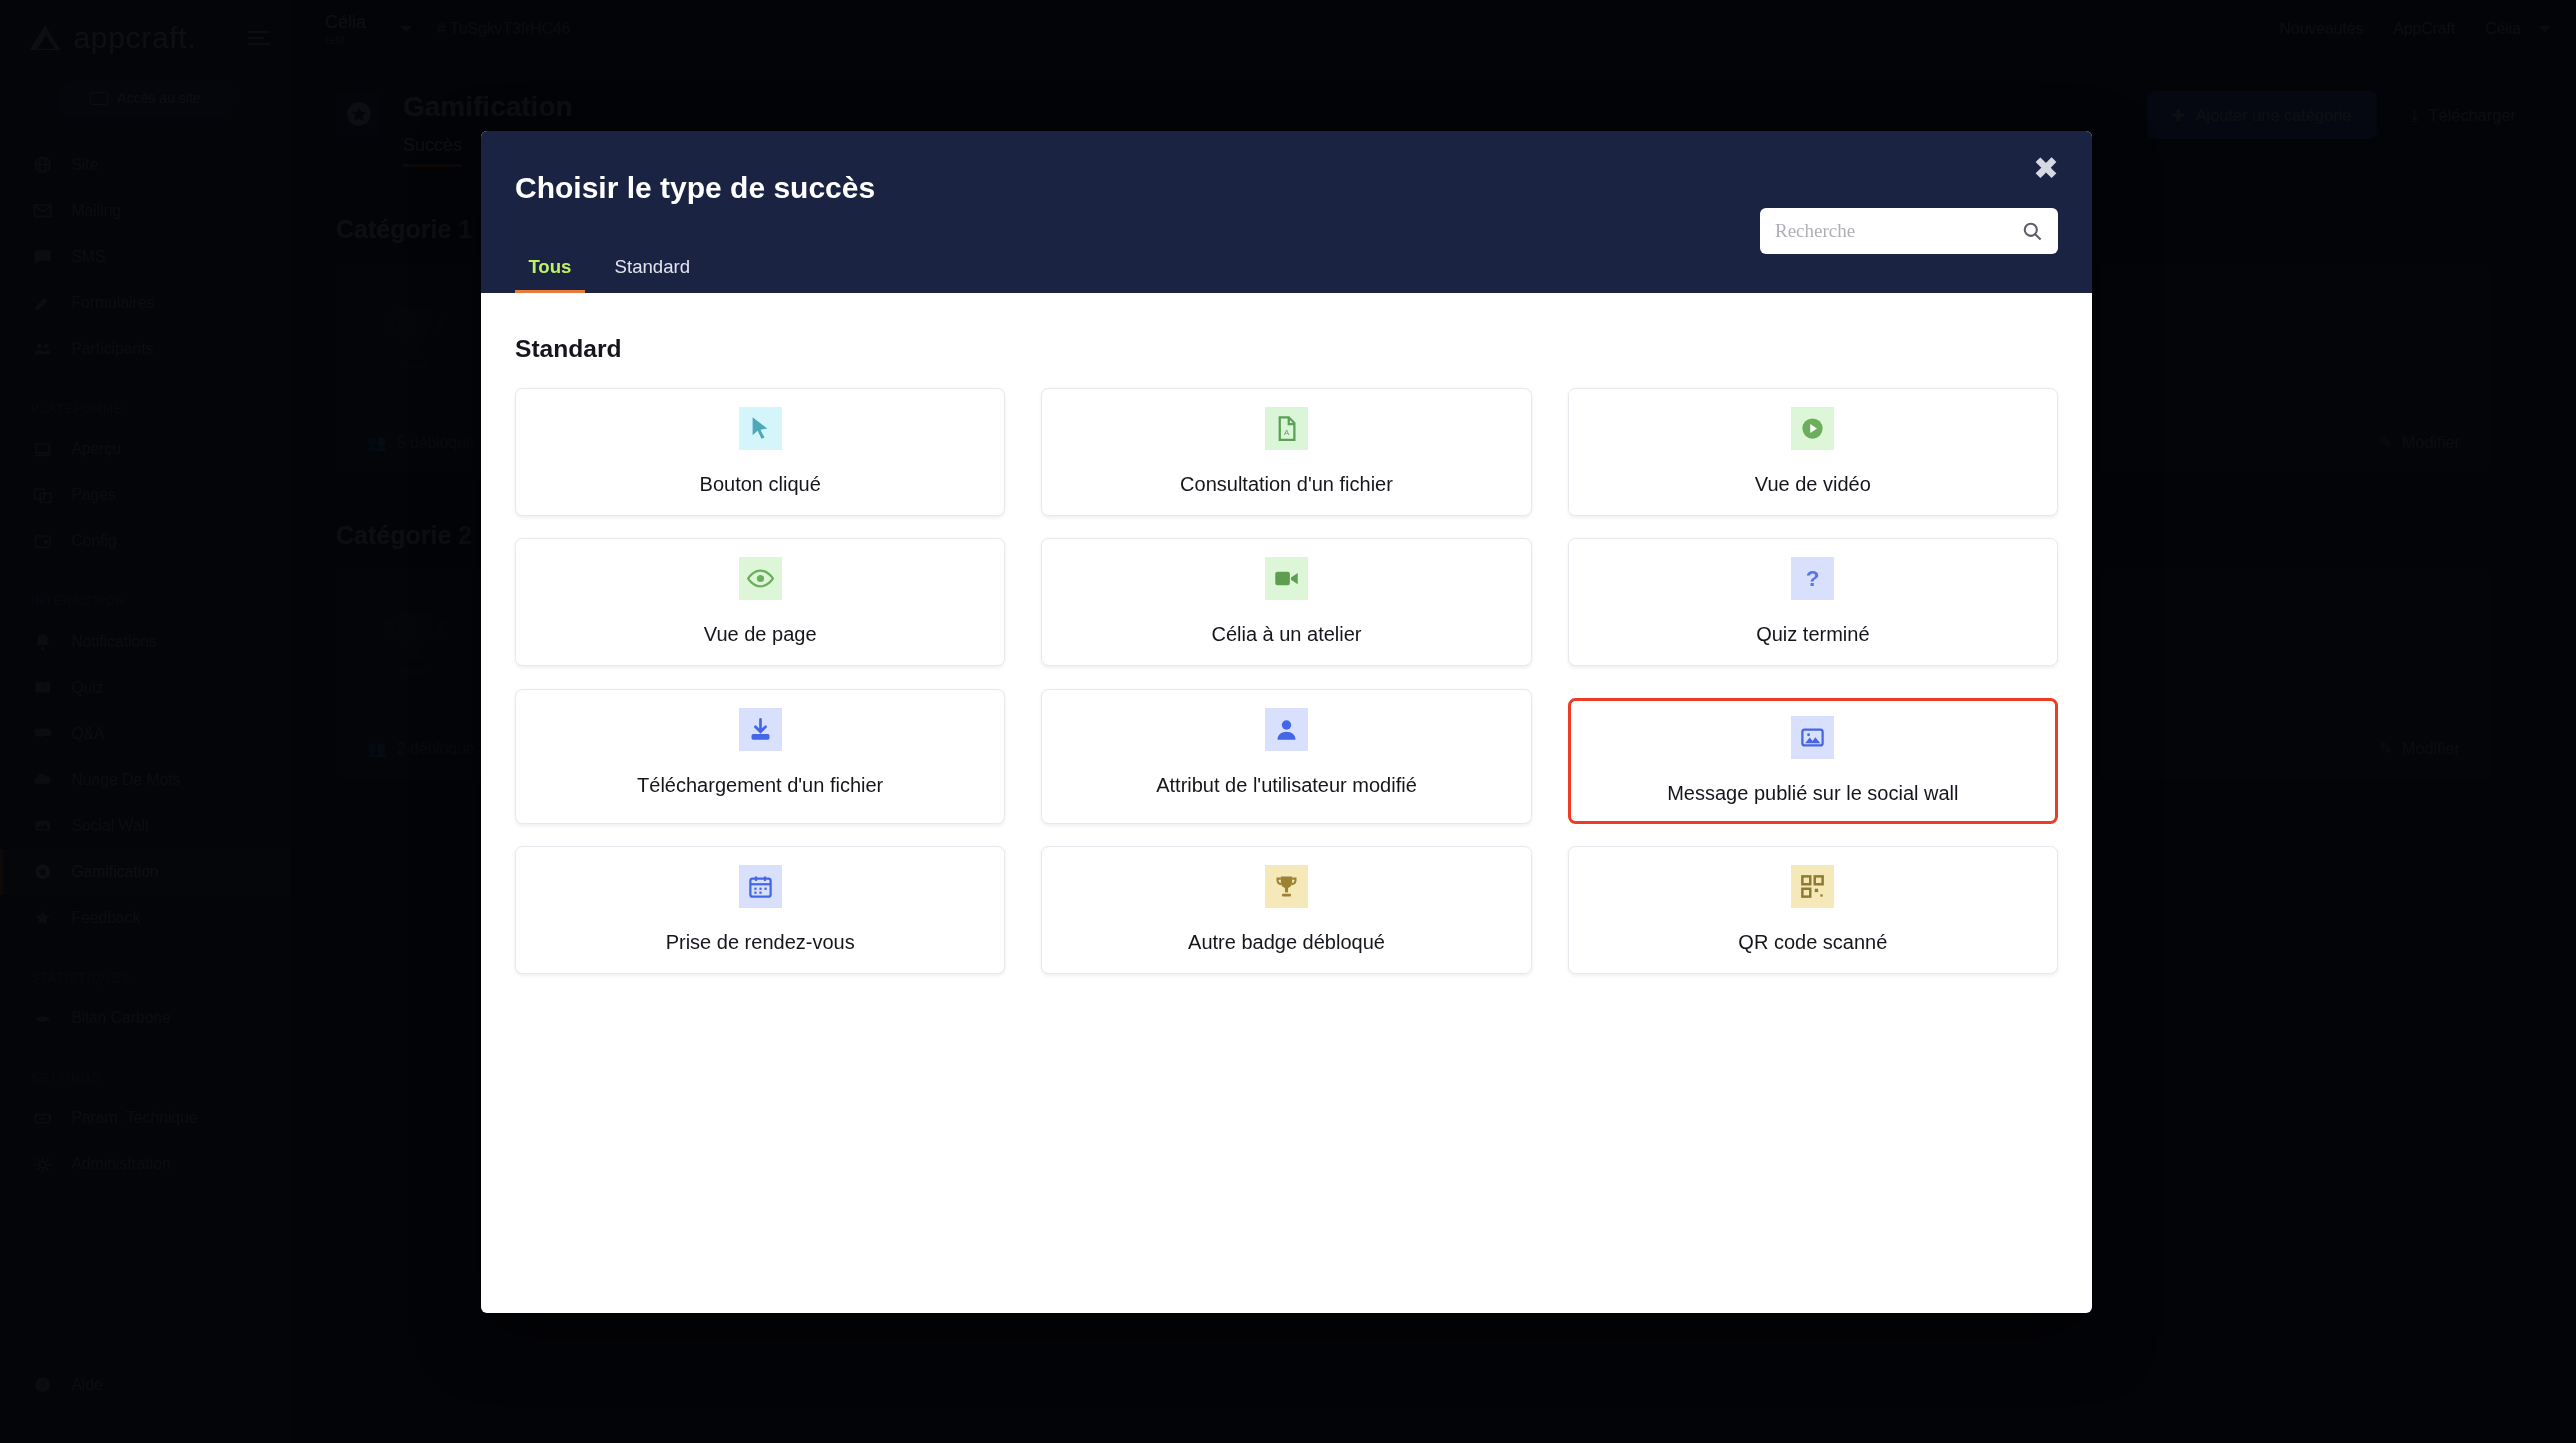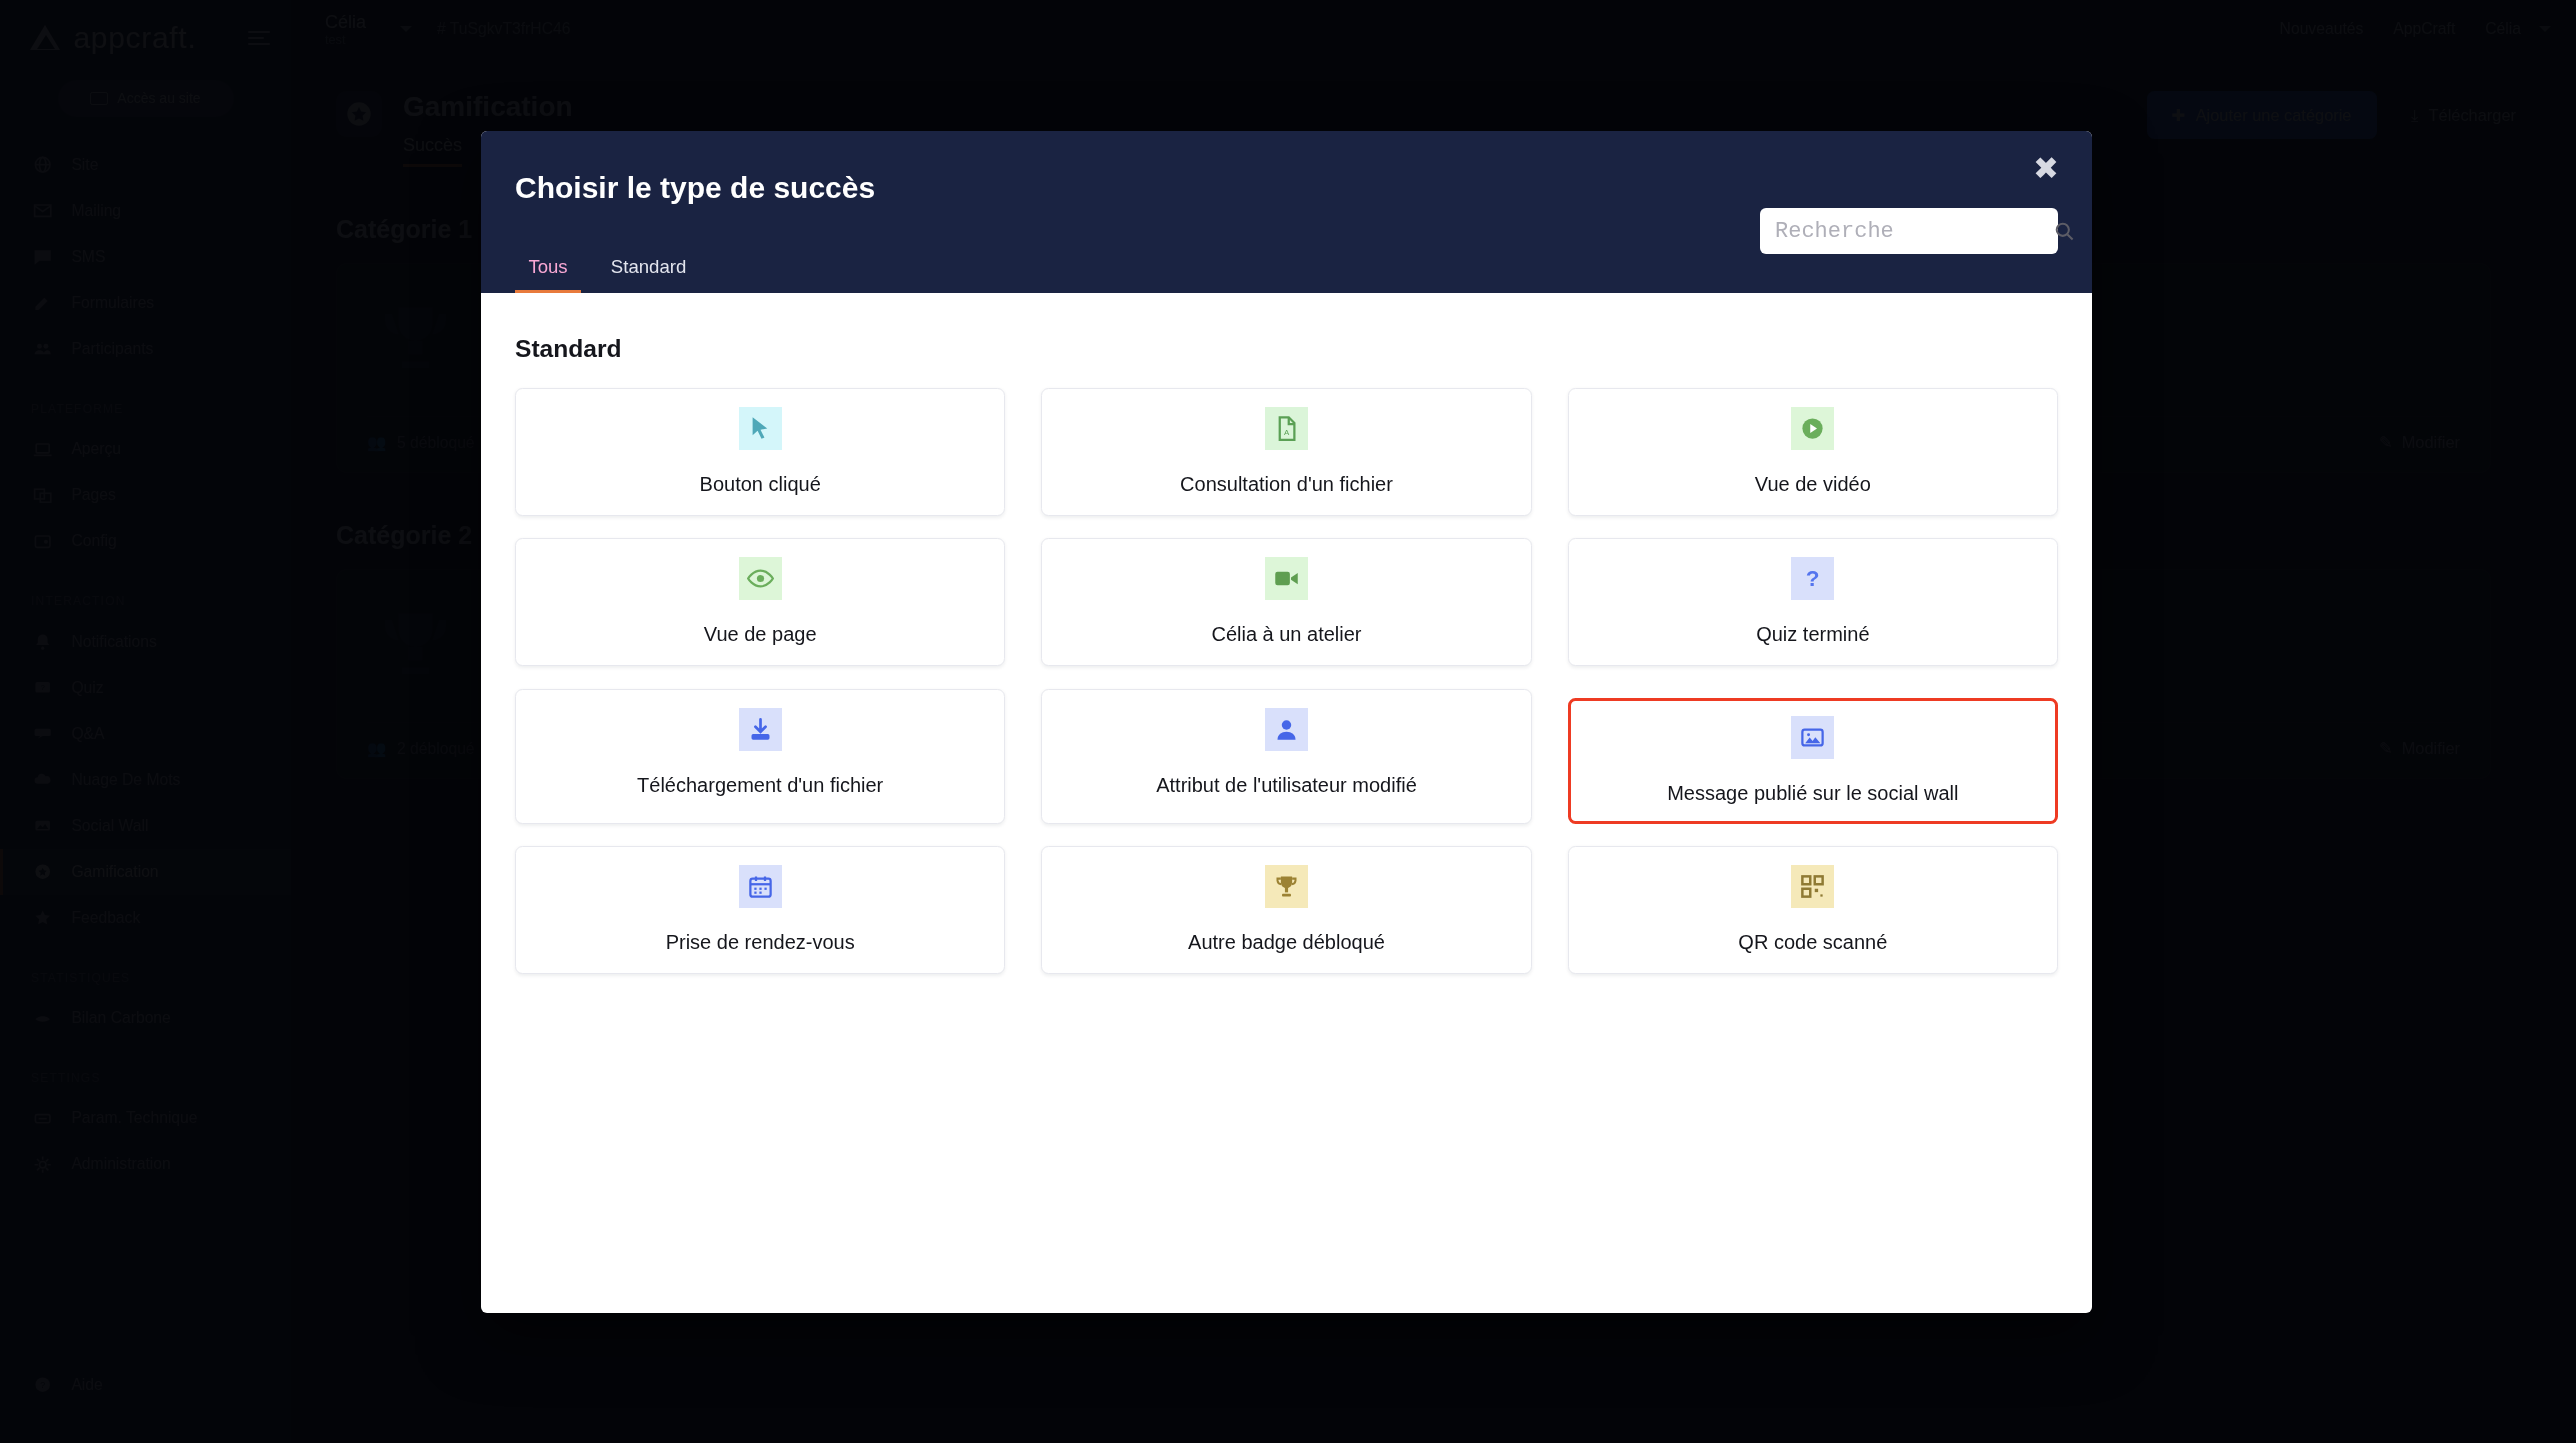--- a/index.html
+++ b/index.html
@@ -100,28 +100,28 @@
   .modal-head { background: #1A2342; height: 162px; position: relative; padding: 0 34px; }
   .modal-title { color: #fff; font-size: 30px; font-weight: bold; position: absolute; left: 34px; top: 40px; }
   .modal-close {
     position: absolute; right: 28px; top: 19.4px; color: #D7D9E2; font-size: 31px; line-height: 1;
     width: 36px; height: 36px; display: flex; align-items: center; justify-content: center;
   }
   .modal-tabs { position: absolute; left: 34px; bottom: 0; display: flex; gap: 16.4px; }
   .mtab {
     font-size: 18.6px; color: #E3E5EE; padding: 9px 13.4px 12px; border-bottom: 3.7px solid transparent;
   }
-  .mtab.sel { color: #f9a8d4; font-weight: normal; border-bottom-color: #E87A3C; }
+  .mtab.sel { color: #bef264; font-weight: bold; border-bottom-color: #E87A3C; }
   .modal-search {
     position: absolute; right: 34px; bottom: 39px; width: 298px; height: 46px;
     background: #fff; border-radius: 6px; display: flex; align-items: center; padding: 0 15px;
   }
   .modal-search input {
-    flex: 1; border: 0; outline: 0; font-size: 22px; color: #2A2A32;
-    font-family: Liberation Mono, monospace; background: transparent;
+    flex: 1; border: 0; outline: 0; font-size: 19px; color: #2A2A32;
+    font-family: Liberation Serif, serif; background: transparent;
   }
   .modal-search input::placeholder { color: #AFAFB8; }
   .search-ico { width: 22.4px; height: 22.4px; }
   .search-ico svg { width: 22.4px; height: 22.4px; stroke: #5C5C66; fill: none; stroke-width: 2.2; }
 
   .modal-body { padding: 42px 34px 0; }
   .section-h { font-size: 24.6px; font-weight: bold; color: #15161C; margin-bottom: 25px; }
   .grid { display: grid; grid-template-columns: repeat(3, 1fr); gap: 22.4px 36px; }
   .card {
     background: #fff; border: 0.7px solid #E7E8EE; border-radius: 7.5px;

